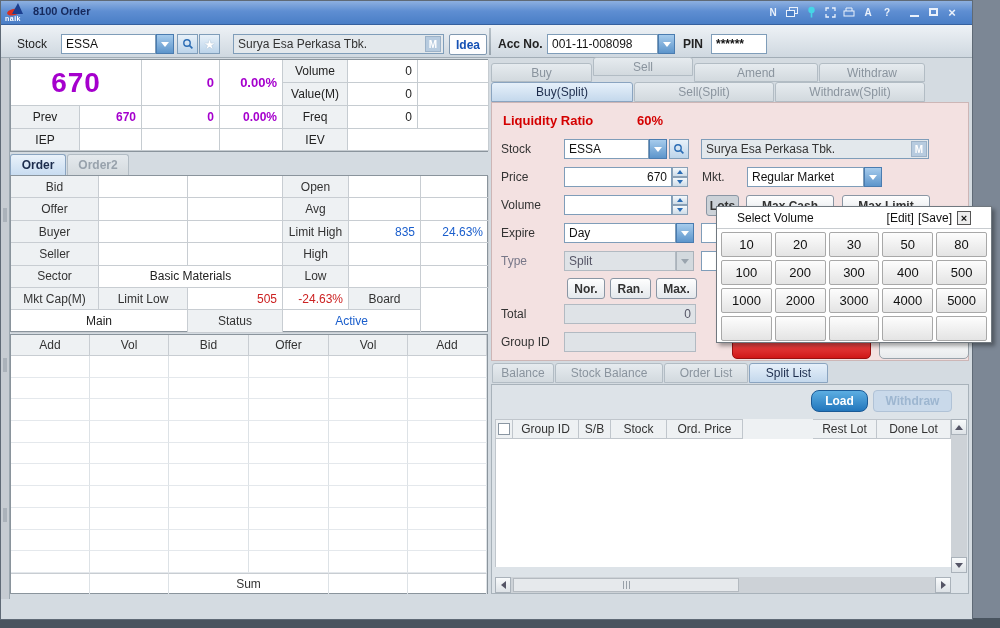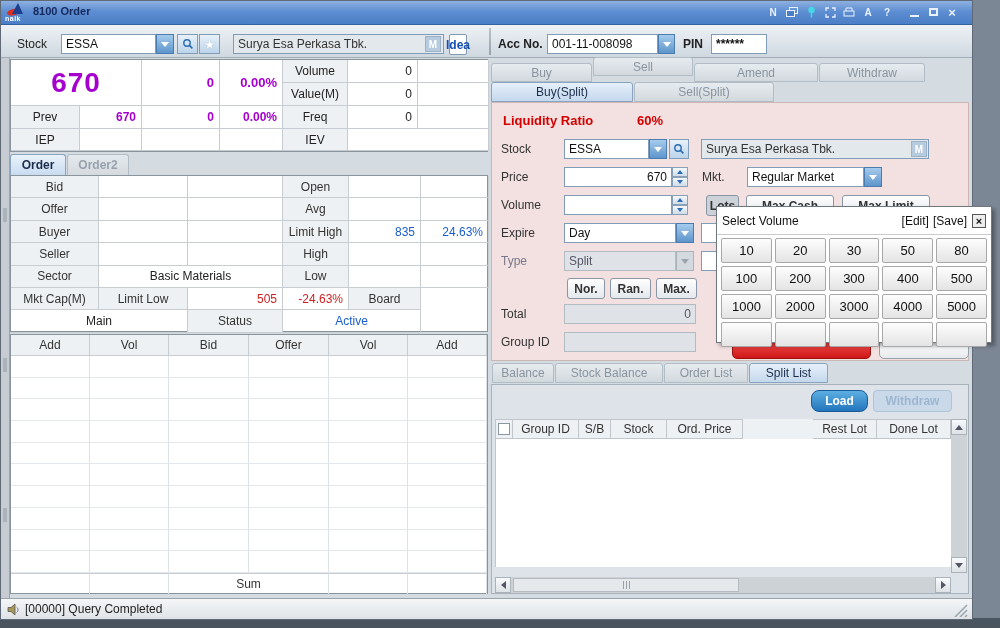--- a/index.html
+++ b/index.html
@@ -43,21 +43,21 @@
   .dd{position:absolute;width:18px;height:20px;border:1px solid #4a7cb0;
       background:linear-gradient(#a6cbec,#5d95cb);display:flex;align-items:center;justify-content:center}
   .dd::after{content:"";border-left:4px solid transparent;border-right:4px solid transparent;border-top:5px solid #fff}
   .dd.dis{background:#d3d9de;border-color:#aab2ba}
   .dd.dis::after{border-top-color:#9aa4ae}
   .sqbtn{position:absolute;width:21px;height:20px;border:1px solid #7f9db9;
          background:linear-gradient(#e8f1f9,#bcd4ea);display:flex;align-items:center;justify-content:center}
   .star{color:#fff;font-size:13px;text-shadow:0 0 1px #7c98b4}
   .mbtn{position:absolute;width:16px;height:16px;background:#b7cbdf;border:1px solid #9cb2c8;
         color:#fff;font-size:10px;font-weight:bold;display:flex;align-items:center;justify-content:center}
-  .ideabtn{position:absolute;width:18px;height:21px;background:#fdfdfe;border:1px solid #8098b0;
+  .ideabtn{position:absolute;width:38px;height:21px;background:#fdfdfe;border:1px solid #8098b0;
            border-radius:2px;color:#1450b4;font-weight:bold;font-size:12px;
            display:flex;align-items:center;justify-content:center}
   .vsep{position:absolute;width:2px;background:linear-gradient(#b8c2ca,#98a4ae);top:27px;height:27px}
 
   .leftstrip{position:absolute;left:0;top:57px;width:9px;height:541px;background:#c6ccd2;border-right:1px solid #9aa6ae}
   .tick{position:absolute;left:2px;width:4px;height:14px;background:#aab2ba}
 
   
   .qpanel{position:absolute;left:9px;top:58px;width:478px;height:93px;background:#fff;border:1px solid #8a949c}
   .qc{position:absolute;border-right:1px solid #c6ccd1;border-bottom:1px solid #c6ccd1;
@@ -140,21 +140,21 @@
   .tri.dn{border-left:4px solid transparent;border-right:4px solid transparent;border-top:5px solid #556}
   .tri.lf{border-top:4px solid transparent;border-bottom:4px solid transparent;border-right:5px solid #556}
   .tri.rg{border-top:4px solid transparent;border-bottom:4px solid transparent;border-left:5px solid #556}
   .track{background:#cdd2d7}
   .thumb{position:absolute;background:#e6e9ec;border:1px solid #b4bac0;display:flex;align-items:center;justify-content:center;gap:2px}
   .grip i{display:block;width:1px;height:8px;background:#98a0a8;margin:0 1px;float:left}
 
   
   .popup{position:absolute;left:715px;top:205px;width:276px;height:137px;background:#fff;
          border:1px solid #70787f;box-shadow:3px 3px 4px rgba(0,0,0,.35);z-index:10}
-  .ptitle{position:relative;height:28px;border-bottom:1px solid #c8ccd0;display:flex;align-items:center;padding:0 5px}
+  .ptitle{position:relative;height:22px;border-bottom:1px solid #c8ccd0;display:flex;align-items:center;padding:0 20px}
   .ptitle .t{font-size:12px;color:#111;flex:1}
   .plink{font-size:12px;color:#111;margin-left:4px}
   .pclose{width:14px;height:14px;border:1px solid #555;margin-left:5px;display:flex;align-items:center;
           justify-content:center;font-size:11px;font-weight:bold;background:#ececec;color:#111}
   .pgrid{padding:3px 4px;display:grid;grid-template-columns:repeat(5,1fr);gap:3px}
   .pnum{height:25px;border:1px solid #a8a8a8;border-radius:2px;background:linear-gradient(#fdfdfd,#e4e4e4);
         display:flex;align-items:center;justify-content:center;font-size:13px;color:#111}
 
   
   .statusbar{position:absolute;left:0;top:597px;width:971px;height:21px;
@@ -389,20 +389,21 @@
           <div class="dsum"></div>
         </div>
     </div>
 
     <div class="rtab" style="left:490px;top:62px;width:101px">Buy</div>
     <div class="rtab" style="left:592px;top:56px;width:100px">Sell</div>
     <div class="rtab" style="left:693px;top:62px;width:124px">Amend</div>
     <div class="rtab" style="left:818px;top:62px;width:106px">Withdraw</div>
     <div class="rtab active" style="left:490px;top:81px;width:142px;height:20px">Buy(Split)</div>
     <div class="rtab" style="left:633px;top:81px;width:140px;height:20px">Sell(Split)</div>
+    <div class="rtab" style="left:774px;top:81px;width:150px;height:20px">Withdraw(Split)</div>
 
     <div class="pink"></div>
     <div class="liq" style="left:502px;top:112px">Liquidity Ratio</div>
     <div class="liq" style="left:636px;top:112px">60%</div>
 
     <div class="plabel" style="left:500px;top:138px">Stock</div>
     <div class="field" style="left:563px;top:138px;width:85px">ESSA</div>
     <div class="dd" style="left:648px;top:138px"></div>
     <div class="sqbtn" style="left:668px;top:138px;width:20px">
       <svg width="12" height="12">
@@ -494,32 +495,20 @@
         <span class="grip">
           <i></i>
           <i></i>
           <i></i>
         </span>
       </div>
     <div class="sbtn2 abs" style="left:934px;top:576px;width:16px;height:16px">
         <span class="tri rg"></span>
       </div>
 
-    <div class="statusbar">
-      <svg class="abs" style="left:6px;top:4px" width="14" height="13">
-        <polygon points="1,4.5 4,4.5 8,1 8,12 4,8.5 1,8.5" fill="#a89858" stroke="#555" stroke-width="0.8"></polygon>
-        <path d="M9.5,4 a3.2,3.2 0 0 1 0,5.5" fill="none" stroke="#778" stroke-width="1"></path>
-      </svg>
-      <div class="stext">[00000] Query Completed</div>
-      <svg class="abs" style="left:952px;top:4px" width="16" height="14">
-        <line x1="14" y1="2" x2="2" y2="14" stroke="#9aa4ac" stroke-width="1.5"></line>
-        <line x1="14" y1="7" x2="7" y2="14" stroke="#9aa4ac" stroke-width="1.5"></line>
-        <line x1="14" y1="12" x2="12" y2="14" stroke="#9aa4ac" stroke-width="1.5"></line>
-      </svg>
-    </div>
 
     <div class="popup">
       <div class="ptitle">
         <span class="t">Select Volume</span>
         <span class="plink">[Edit]</span>
         <span class="plink">[Save]</span>
         <span class="pclose">×</span>
       </div>
       <div class="pgrid">
           <div class="pnum">10</div>

